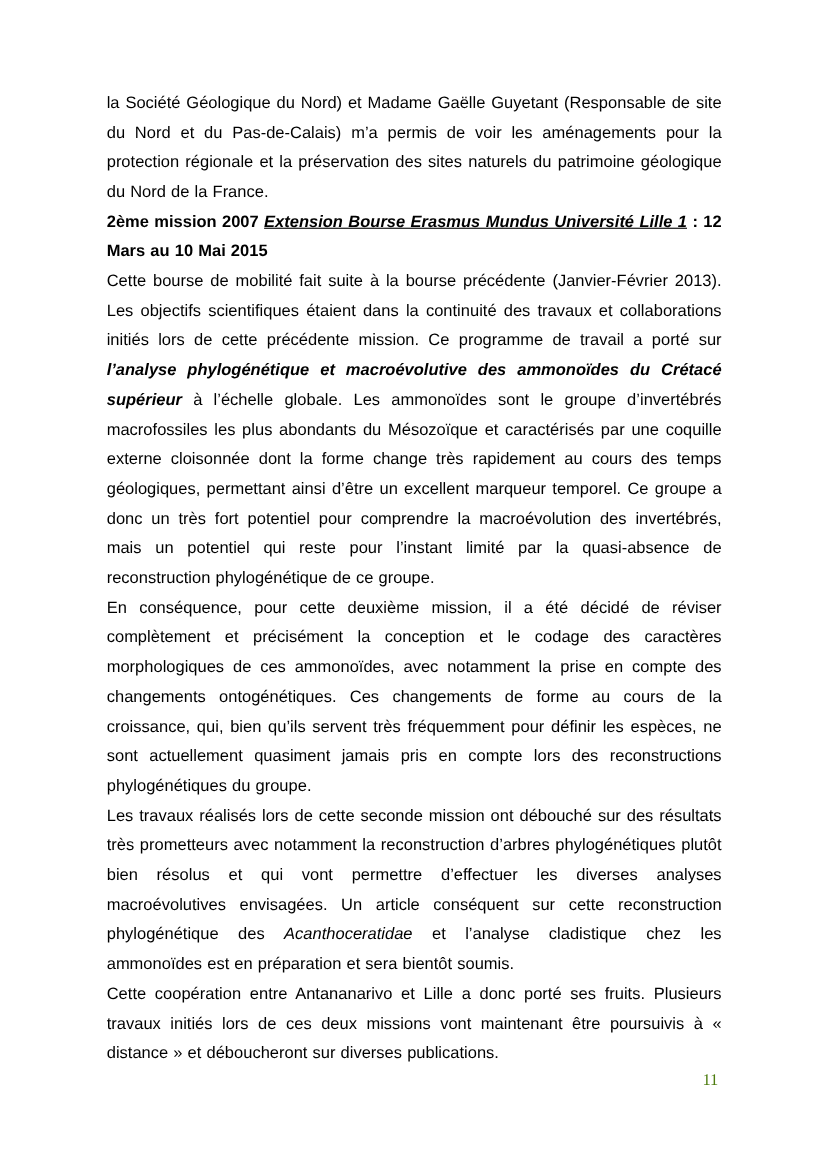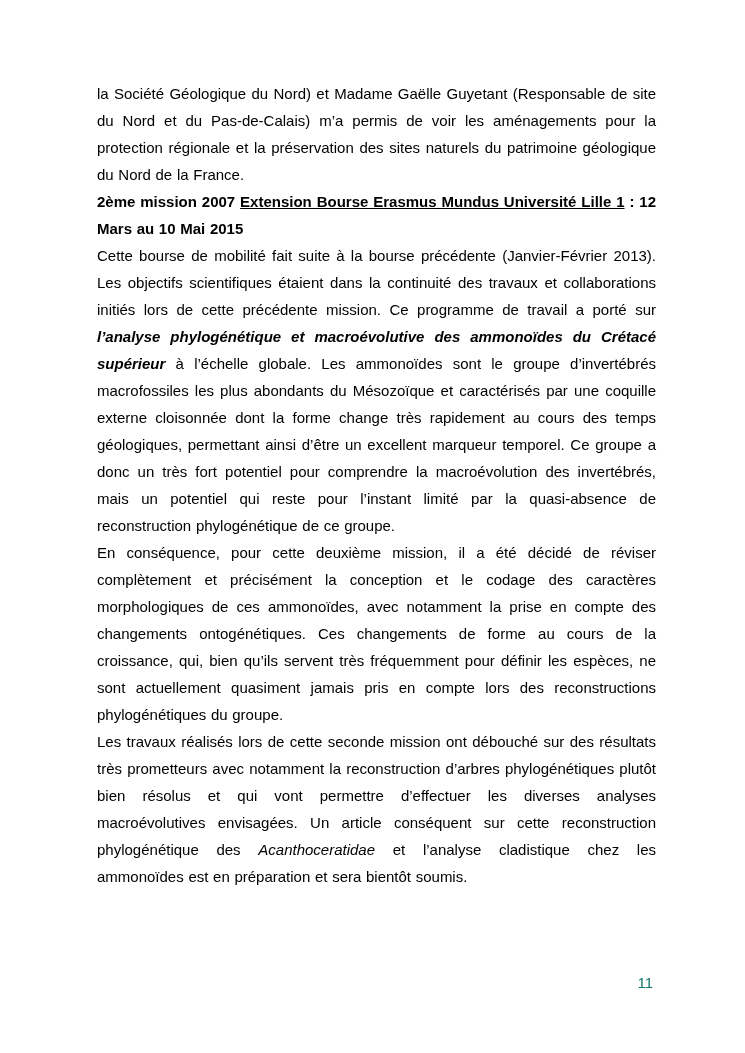--- a/index.html
+++ b/index.html
@@ -29,43 +29,44 @@
   .para {
     margin: 0;
     font-size: 15px;
     line-height: 27px;
     text-align: justify;
     color: #000000;
     word-spacing: 0.5px;
   }
   .bold { font-weight: bold; }
   .italic { font-style: italic; }
-  .underline { text-decoration: underline; }
+  .underline { text-decoration: underline; font-style: italic; }
   .page-number {
     position: absolute;
     right: 92px;
     bottom: 62px;
-    font-family: Liberation Sans, sans-serif;
+    font-family: Liberation Serif, serif;
     font-size: 15px;
-    color: #0f766e;
+    color: #4d7c0f;
   }
 </style>
 </head>
 <body>
 
 <div class="page">
   <div class="content">
 
     <p class="para"><span>la Société Géologique du Nord) et Madame  Gaëlle Guyetant (Responsable de site du Nord et du Pas-de-Calais) m’a permis de voir les aménagements pour la protection régionale et la préservation des sites naturels du patrimoine géologique du Nord de la France.</span></p>
 
     <p class="para"><span class="bold">2ème mission 2007 </span><span class="bold underline">Extension Bourse Erasmus Mundus Université Lille 1</span><span class="bold"> : 12 Mars au 10 Mai 2015</span></p>
 
     <p class="para"><span>Cette bourse de mobilité fait suite à la bourse précédente (Janvier-Février 2013). Les objectifs scientifiques étaient dans la continuité des travaux et collaborations initiés lors de cette précédente mission. Ce programme de travail a porté sur </span><span class="bold italic">l’analyse phylogénétique et macroévolutive des ammonoïdes du Crétacé supérieur</span><span> à l’échelle globale. Les ammonoïdes sont le groupe d’invertébrés macrofossiles les plus abondants du Mésozoïque et caractérisés par une coquille externe cloisonnée dont la forme change très rapidement au cours des temps géologiques, permettant ainsi d’être un excellent marqueur temporel. Ce groupe a donc un très fort potentiel pour comprendre la macroévolution des invertébrés, mais un potentiel qui reste pour l’instant limité par la quasi-absence de reconstruction phylogénétique de ce groupe.</span></p>
 
     <p class="para"><span>En conséquence, pour cette deuxième mission, il a été décidé de réviser complètement et précisément la conception et le codage des caractères morphologiques de ces ammonoïdes, avec notamment la prise en compte des changements ontogénétiques. Ces changements de forme au cours de la croissance, qui, bien qu’ils servent très fréquemment pour définir les espèces, ne sont actuellement quasiment jamais pris en compte lors des reconstructions phylogénétiques du groupe.</span></p>
 
     <p class="para"><span>Les travaux réalisés lors de cette seconde mission ont débouché sur des résultats très prometteurs avec notamment la reconstruction d’arbres phylogénétiques plutôt bien résolus et qui vont permettre d’effectuer les diverses analyses macroévolutives envisagées. Un article conséquent sur cette reconstruction phylogénétique des </span><span class="italic">Acanthoceratidae</span><span> et l’analyse cladistique chez les ammonoïdes est en préparation et sera bientôt soumis.</span></p>
 
+    <p class="para"><span>Cette coopération entre Antananarivo et Lille a donc porté ses fruits. Plusieurs travaux initiés lors de ces deux missions vont maintenant être poursuivis à « distance » et déboucheront sur diverses publications.</span></p>
 
   </div>
 
   <div class="page-number">11</div>
 </div>
 
 </body></html>

